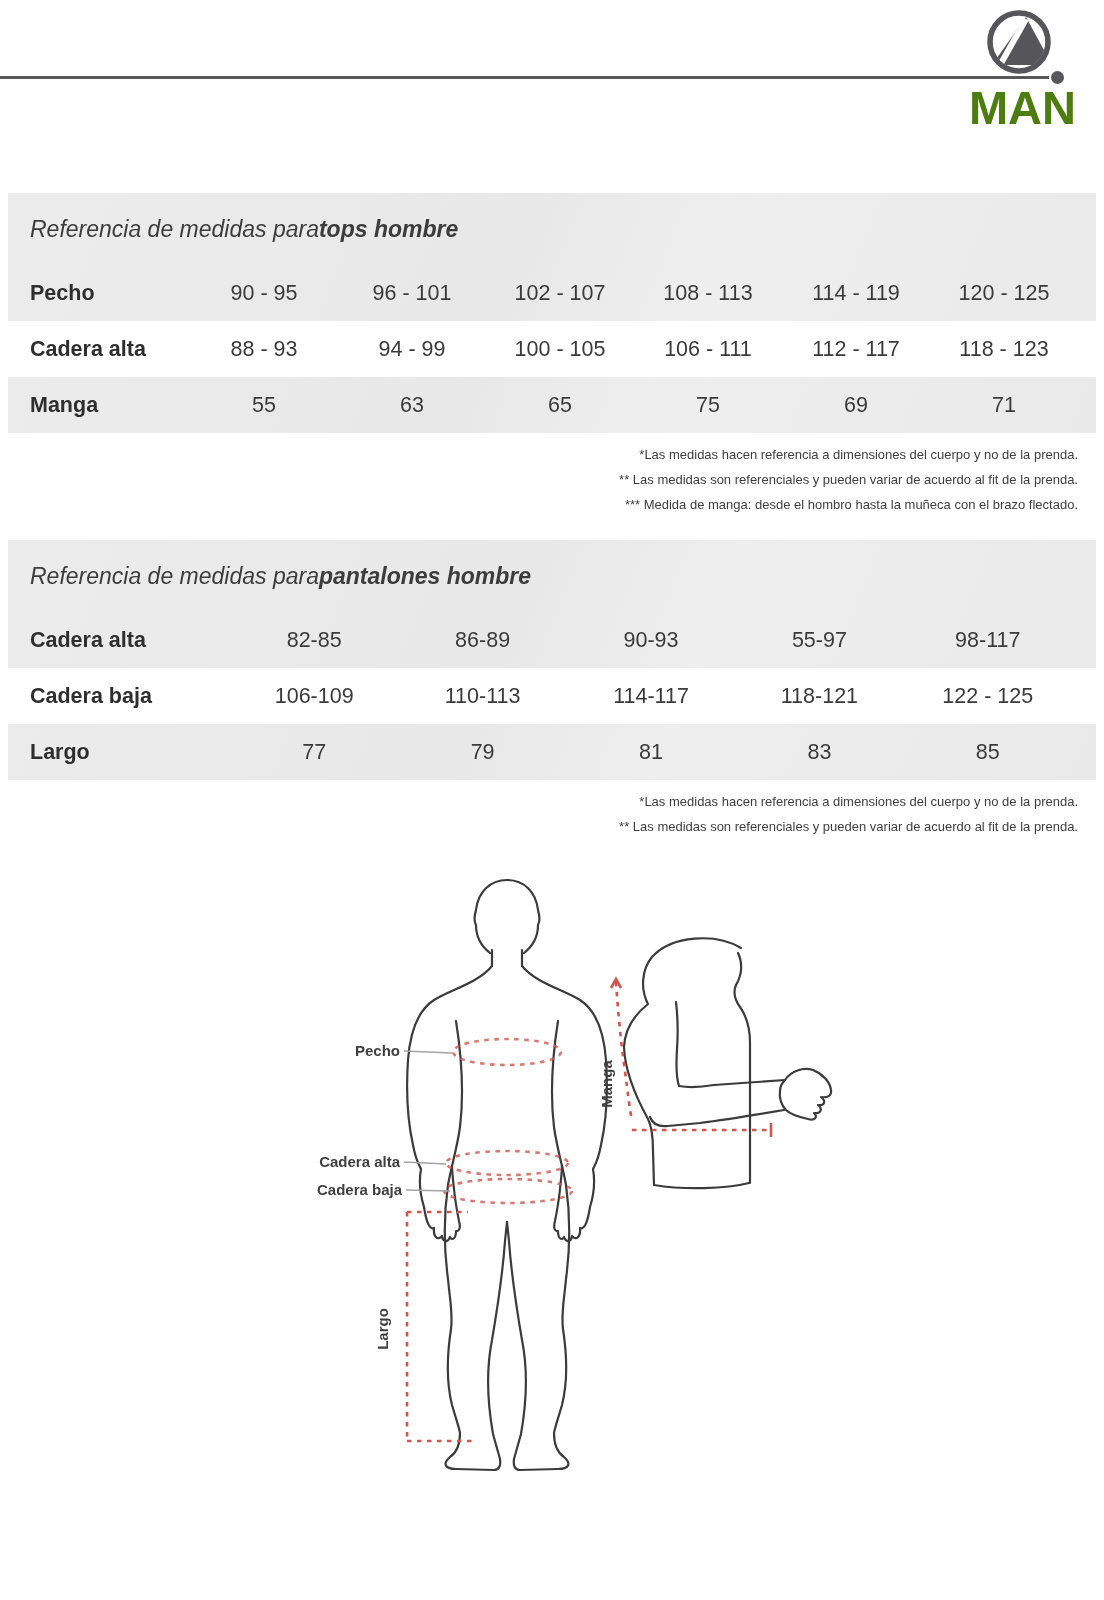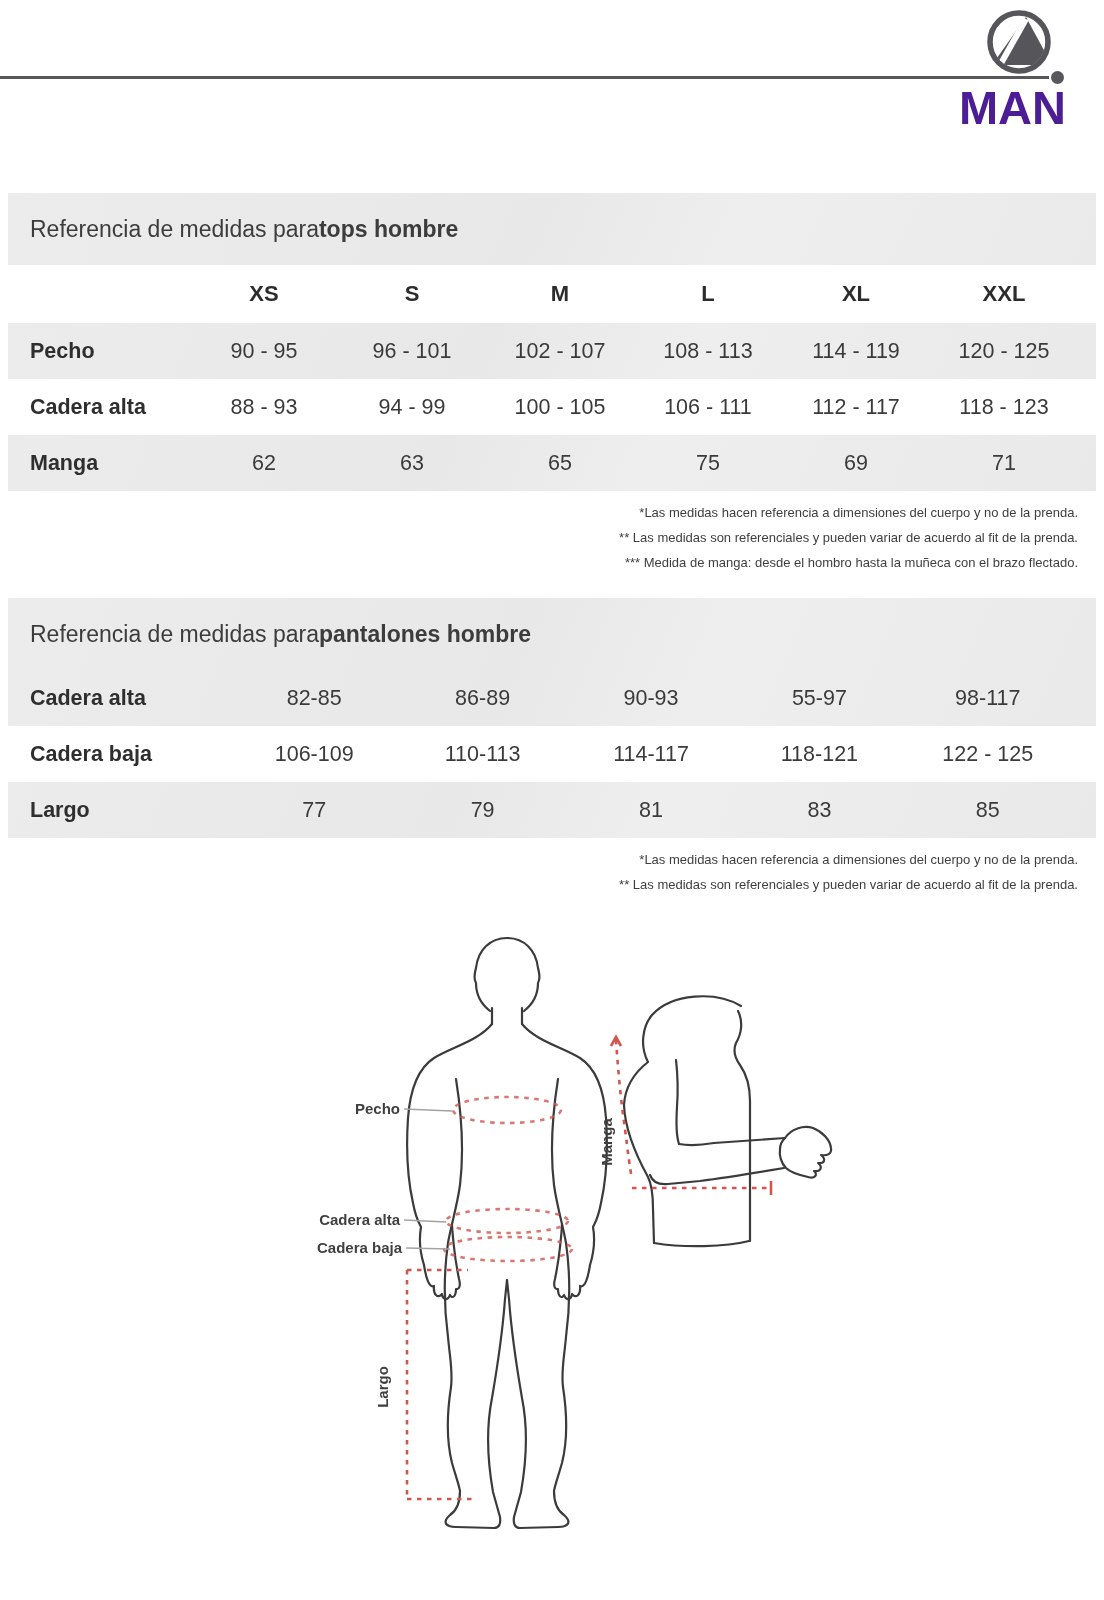--- a/index.html
+++ b/index.html
@@ -4,26 +4,26 @@
 <style>
   html,body { margin:0; padding:0; background:#fff; }
   .page { width:1104px; height:1600px; position:relative; background:#fff; overflow:hidden;
           font-family:"Liberation Sans", sans-serif; color:#3c3c3c; }
 
   
   .top { height:193px; position:relative; }
   .logo { position:absolute; top:7px; left:984px; }
   .rule { position:absolute; top:76px; left:0; width:1049px; height:3px; background:#58585b; }
   .rule .dot { position:absolute; right:-15px; top:-5px; width:13px; height:13px; border-radius:50%; background:#58585b; }
-  .brand { position:absolute; top:80px; right:38px; font-size:47px; font-weight:bold; color:#4c1d95; letter-spacing:0; }
+  .brand { position:absolute; top:80px; right:28px; font-size:47px; font-weight:bold; color:#4d7c0f; letter-spacing:0; }
 
   
   .panel { margin:0 8px; background:linear-gradient(112deg,#ececec,#e8e8e8 45%,#efeeee 62%,#e9e9e9); }
   .panel2 { margin-top:23px; }
-  .panel-title { height:72px; display:flex; align-items:center; padding-left:22px; font-size:23px; color:#3c3c3c; }
+  .panel-title { height:72px; display:flex; align-items:center; padding-left:22px; font-size:23px; color:#3c3c3c;font-style:italic; }
   .trow { display:grid; height:56px; align-items:center; }
   .thead { height:58px; }
   .t6 { grid-template-columns:182px repeat(6,1fr); padding-right:18px; }
   .t5 { grid-template-columns:222px repeat(5,1fr); padding-right:24px; }
   .trow .c { text-align:center; font-size:21.5px; color:#3a3a3a; }
   .trow .lab { text-align:left; padding-left:22px; font-weight:bold; color:#2e2e2e; }
   .thead .c { font-weight:bold; font-size:22px; color:#2c2c2c; }
   .white { background:#fff; }
 
   .notes { margin:9px 26px 0 0; text-align:right; font-size:13px; line-height:25px; color:#3e3e3e; }
@@ -59,50 +59,41 @@
         <span class="dot"></span>
       </div>
     <div class="brand">MAN</div>
   </header>
 
   <section class="panel">
     <div class="panel-title">
       <span>Referencia de medidas para </span>
       <b>tops hombre</b>
     </div>
-    <div class="trow t6 thead white">
-      <div class="c lab"></div>
-      <div class="c">XS</div>
-      <div class="c">S</div>
-      <div class="c">M</div>
-      <div class="c">L</div>
-      <div class="c">XL</div>
-      <div class="c">XXL</div>
-    </div>
     <div class="trow t6">
       <div class="c lab">Pecho</div>
       <div class="c">90 - 95</div>
       <div class="c">96 - 101</div>
       <div class="c">102 - 107</div>
       <div class="c">108 - 113</div>
       <div class="c">114 - 119</div>
       <div class="c">120 - 125</div>
     </div>
     <div class="trow t6 white">
       <div class="c lab">Cadera alta</div>
       <div class="c">88 - 93</div>
       <div class="c">94 - 99</div>
       <div class="c">100 - 105</div>
       <div class="c">106 - 111</div>
       <div class="c">112 - 117</div>
       <div class="c">118 - 123</div>
     </div>
     <div class="trow t6">
       <div class="c lab">Manga</div>
-      <div class="c">62</div>
+      <div class="c">55</div>
       <div class="c">63</div>
       <div class="c">65</div>
       <div class="c">75</div>
       <div class="c">69</div>
       <div class="c">71</div>
     </div>
   </section>
 
   <div class="notes">
     <div>*Las medidas hacen referencia a dimensiones del cuerpo y no de la prenda.</div>

